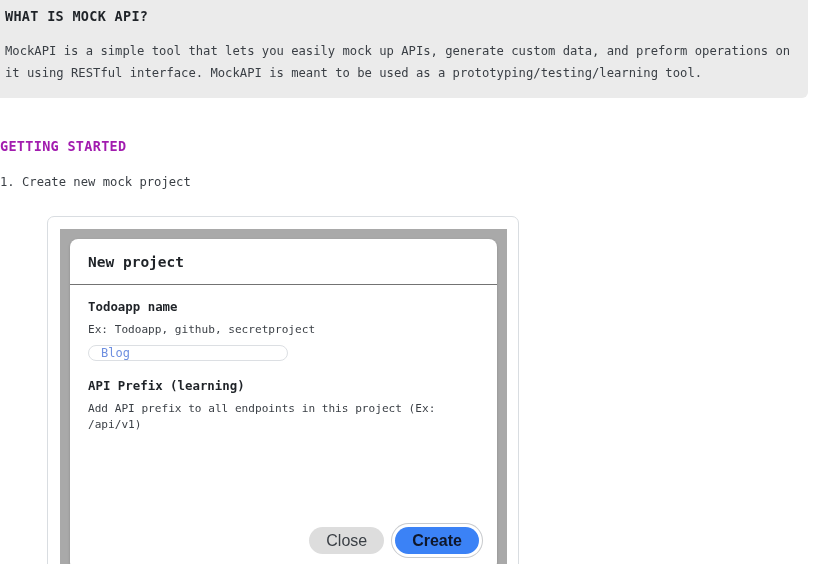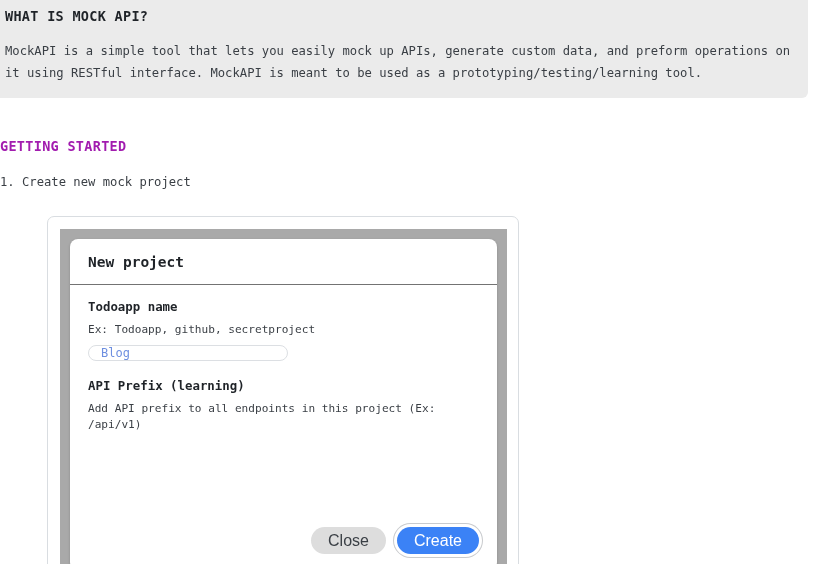--- a/index.html
+++ b/index.html
@@ -165,22 +165,23 @@
     height: 27px;
     line-height: 27px;
     cursor: pointer;
   }
   .btn-close {
     background: #dddddd;
     color: #3a3f45;
   }
   .btn-create {
     background: #3b82f6;
-    color: #ffffff;
+    color: #0f172a;
     box-shadow: 0 0 0 3px #ffffff, 0 0 0 4px #c9cbce;
+    font-weight: bold;
   }
 </style>
 </head>
 <body>
 
 <section class="intro-banner">
   <h2 class="section-heading">WHAT IS MOCK API?</h2>
   <p class="intro-para">MockAPI is a simple tool that lets you easily mock up APIs, generate custom data, and preform operations on it using RESTful interface. MockAPI is meant to be used as a prototyping/testing/learning tool.</p>
 </section>
 

